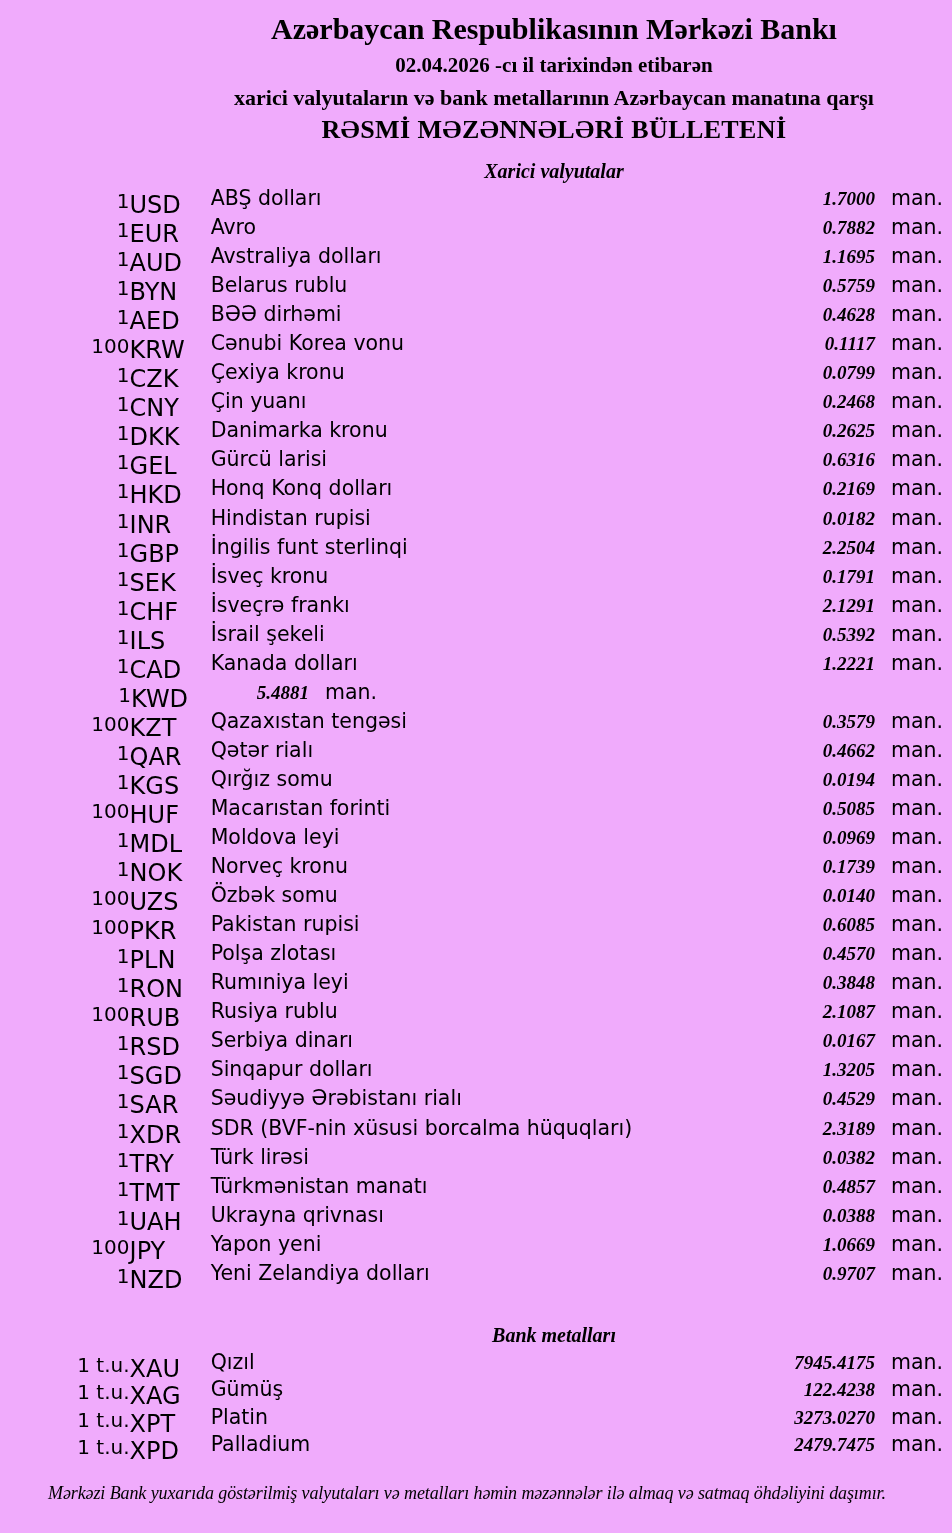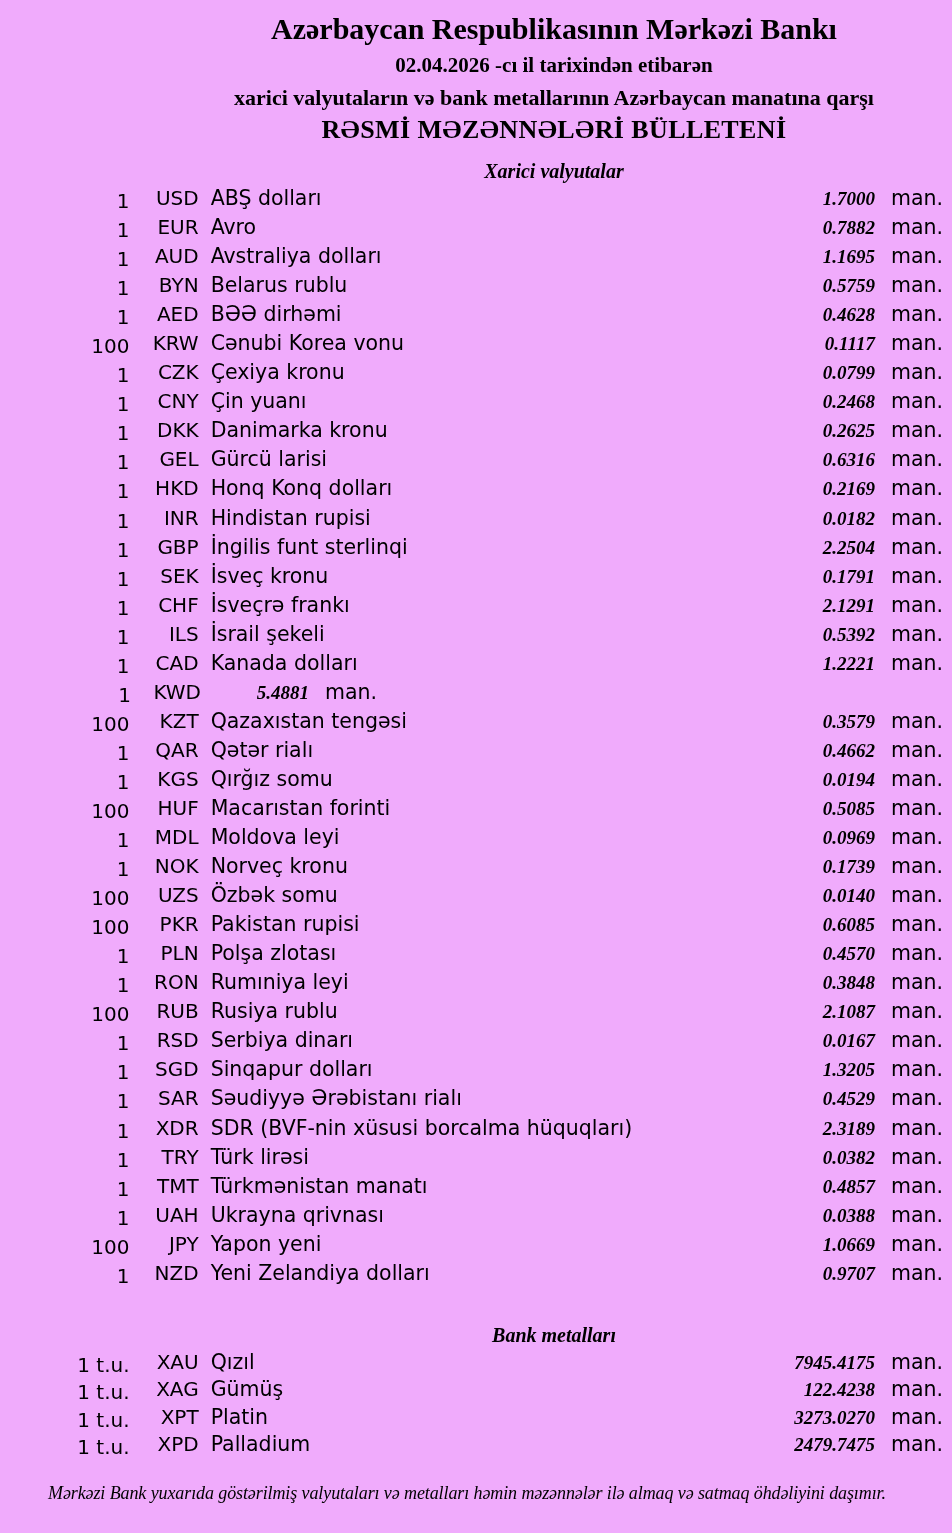--- a/index.html
+++ b/index.html
@@ -11,22 +11,22 @@
   .sub2{font-size:26px;line-height:28px;margin-top:4px;letter-spacing:.4px;}
   .section-title{padding-left:120px;text-align:center;font-family:"Liberation Serif",serif;
                  font-weight:bold;font-size:20px;line-height:26px;}
   #currencies-section .section-title{margin-top:14px;font-style:italic;}
   #metals-section .section-title{margin-top:34px;margin-bottom:1px;font-style:italic;}
   .row{display:flex;height:29.05px;}
   #metals-section .row{height:27.5px;}
   .c{display:block;box-sizing:border-box;}
   .qty{width:113px;text-align:right;font-family:"DejaVu Sans",sans-serif;font-size:20px;
        line-height:29.05px;position:relative;top:3px;white-space:pre;}
-  .code{width:70px;text-align:right;font-family:"DejaVu Sans",sans-serif;font-size:20px;
-        line-height:29.05px;position:relative;top:0;}
+  .code{width:70px;text-align:left;font-family:"DejaVu Sans",sans-serif;font-size:24px;
+        line-height:29.05px;position:relative;top:7px;}
   .name{width:565px;text-align:left;font-family:"DejaVu Sans",sans-serif;font-size:20.5px;
         line-height:29.05px;margin-left:12px;}
   .rate{width:108px;text-align:right;font-family:"Liberation Serif",serif;font-weight:bold;
         font-style:italic;font-size:19px;line-height:29.05px;}
   .man{width:96px;padding-left:16px;text-align:left;font-family:"DejaVu Sans",sans-serif;
        font-size:20.5px;line-height:29.05px;}
   #metals-section .qty,#metals-section .code{line-height:27.5px;}
   #metals-section .name,#metals-section .rate,#metals-section .man{line-height:27.5px;}
   .footer{margin-top:22px;padding-left:30px;font-family:"Liberation Serif",serif;
           font-style:italic;font-size:18px;line-height:24px;letter-spacing:-.1px;}

